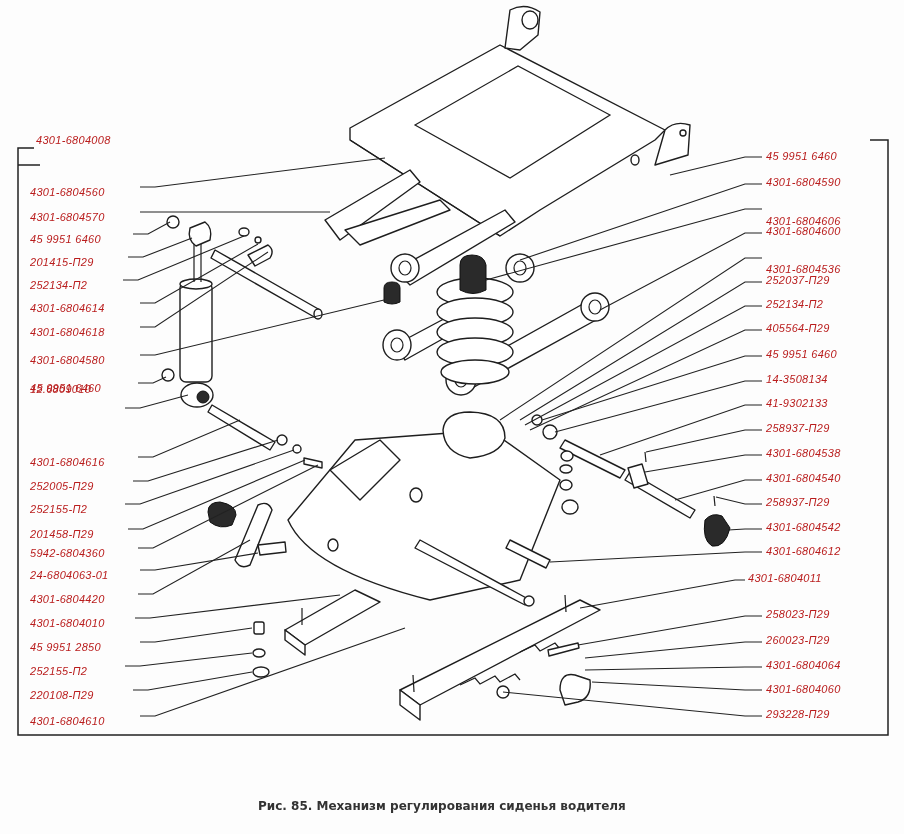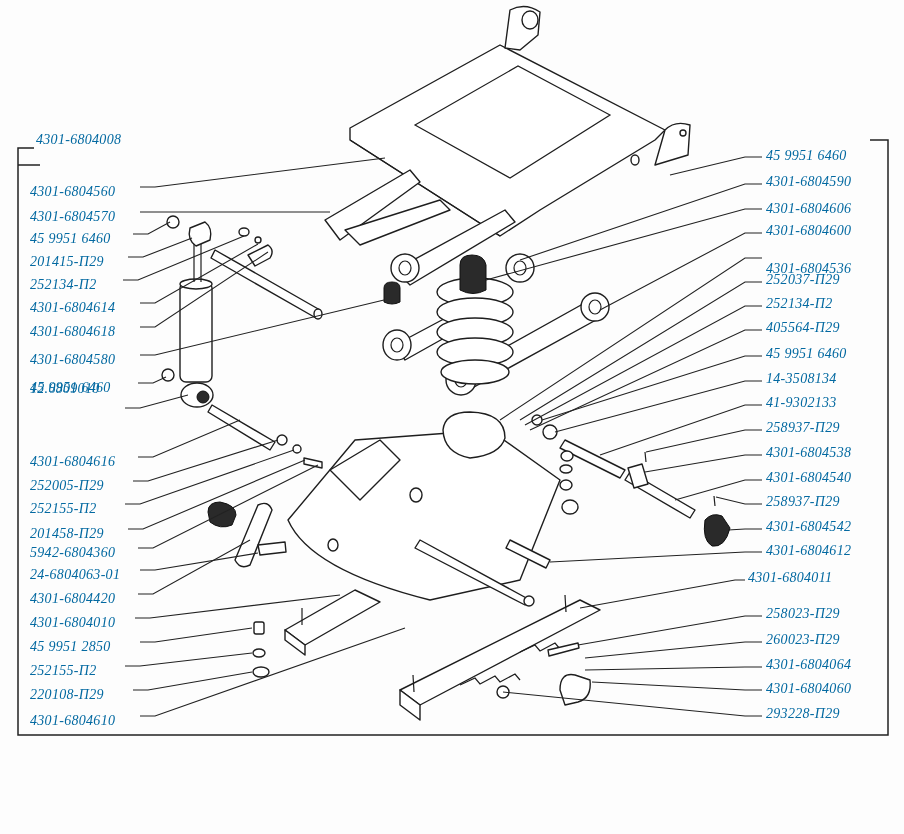--- a/index.html
+++ b/index.html
@@ -1,18 +1,18 @@
 <!DOCTYPE html>
 <html><head>
 <meta charset="utf-8">
 <style>
   html,body{margin:0;padding:0;background:#fdfdfd;}
   #canvas{position:relative;width:904px;height:834px;background:#fdfdfd;overflow:hidden;}
   svg{position:absolute;left:0;top:0;}
-  .lbl{position:absolute;font-family:Liberation Serif, serif;font-style:italic;font-size:14px;color:#0369a1;white-space:nowrap;letter-spacing:0.3px;line-height:18px;}
+  .lbl{position:absolute;font-family:Liberation Sans, sans-serif;font-style:italic;font-size:11px;color:#b91c1c;white-space:nowrap;letter-spacing:0.3px;line-height:18px;}
   .lbl.l{left:28px;margin-top:8px;}
   .lbl.r{left:766px;}
   .lbl.head{left:36px;top:131px;}
   .caption{position:absolute;left:258px;top:799px;font-family:"DejaVu Sans",sans-serif;font-weight:bold;font-size:12px;color:#333;white-space:nowrap;}
   .ln{stroke:#222;stroke-width:1.1;fill:none;}
   .pt{stroke:#1e1e1e;stroke-width:1.4;fill:#fff;stroke-linejoin:round;}
   .pf{stroke:#1e1e1e;stroke-width:1.2;fill:none;}
   .dk{fill:#2a2a2a;stroke:#111;stroke-width:1;}
   .fr{stroke:#222;stroke-width:1.5;fill:none;}
 </style>
@@ -218,21 +218,21 @@
     <div class="lbl l" style="top:606px;left:30px">4301-6804010</div>
     <div class="lbl l" style="top:630px;left:30px">45 9951 2850</div>
     <div class="lbl l" style="top:654px;left:30px">252155-П2</div>
     <div class="lbl l" style="top:678px;left:30px">220108-П29</div>
     <div class="lbl l" style="top:704px;left:30px">4301-6804610</div>
   </div>
 
   <div>
     <div class="lbl r" style="top:147px">45 9951 6460</div>
     <div class="lbl r" style="top:173px">4301-6804590</div>
-    <div class="lbl r" style="top:200px">4301-6804606</div>
+    <div class="lbl r" style="top:212px">4301-6804606</div>
     <div class="lbl r" style="top:222px">4301-6804600</div>
     <div class="lbl r" style="top:260px">4301-6804536</div>
     <div class="lbl r" style="top:271px">252037-П29</div>
     <div class="lbl r" style="top:295px">252134-П2</div>
     <div class="lbl r" style="top:319px">405564-П29</div>
     <div class="lbl r" style="top:345px">45 9951 6460</div>
     <div class="lbl r" style="top:370px">14-3508134</div>
     <div class="lbl r" style="top:394px">41-9302133</div>
     <div class="lbl r" style="top:419px">258937-П29</div>
     <div class="lbl r" style="top:444px">4301-6804538</div>
@@ -241,13 +241,14 @@
     <div class="lbl r" style="top:518px">4301-6804542</div>
     <div class="lbl r" style="top:542px">4301-6804612</div>
     <div class="lbl r" style="top:569px;left:748px">4301-6804011</div>
     <div class="lbl r" style="top:605px">258023-П29</div>
     <div class="lbl r" style="top:631px">260023-П29</div>
     <div class="lbl r" style="top:656px">4301-6804064</div>
     <div class="lbl r" style="top:680px">4301-6804060</div>
     <div class="lbl r" style="top:705px">293228-П29</div>
   </div>
 
+  <div class="caption">Рис. 85.  Механизм регулирования сиденья водителя</div>
 </div>
 
 </body></html>

